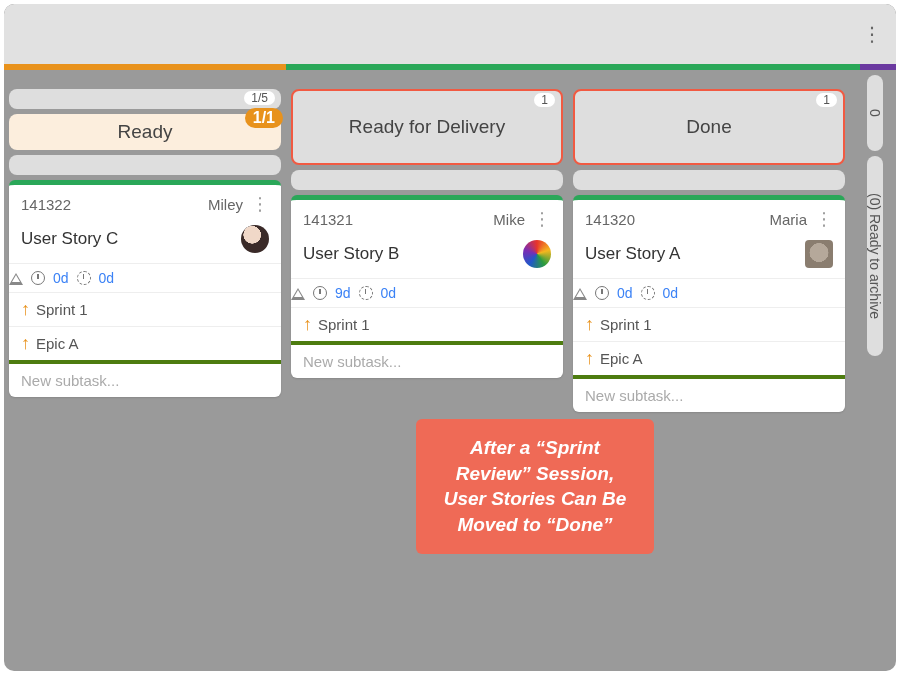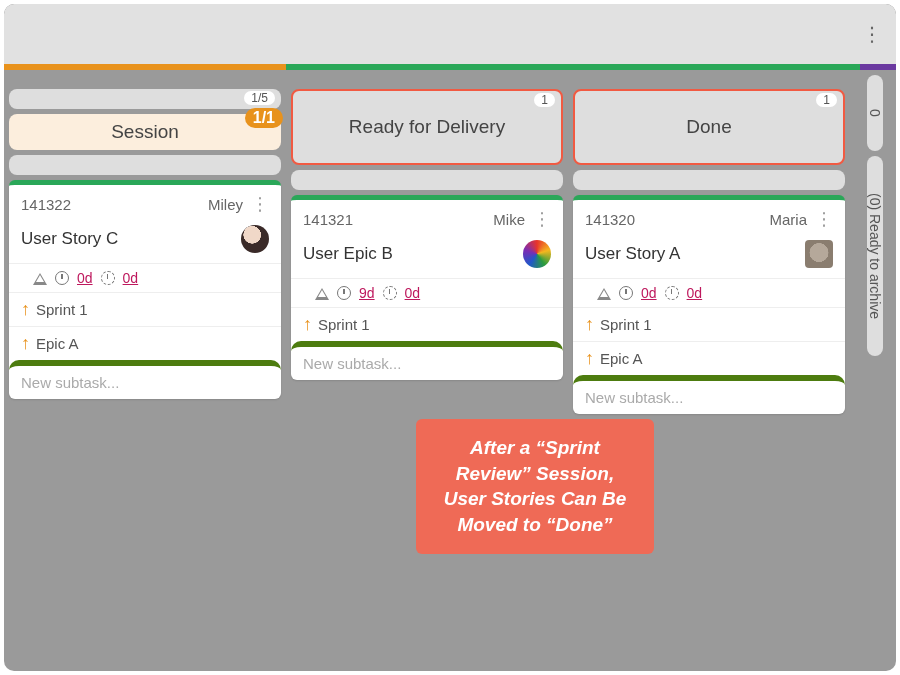--- a/index.html
+++ b/index.html
@@ -149,46 +149,44 @@
       background: #ccc;
       display: inline-block;
     }
     .avatar.miley { background: radial-gradient(circle at 40% 35%, #f0d8c8 35%, #3a2a28 36%); }
     .avatar.mike { background: conic-gradient(#e8342a, #f4b71e, #2a9c3e, #2158c9, #7a2db5, #e8342a); }
     .avatar.maria { background: radial-gradient(circle at 50% 45%, #b5a89a 45%, #8a7d6f 46%); border-radius: 4px; }
     .card-meta {
       display: flex;
       align-items: center;
       gap: 8px;
-      padding: 6px 24px;
+      padding: 6px 0;
       border-top: 1px solid #eee;
       font-size: 14px;
-      color: #be185d;
-      text-decoration: underline;
+      color: #3b82f6;
     }
     .card-link {
       display: flex;
       align-items: center;
       gap: 6px;
       padding: 6px 12px;
       border-top: 1px solid #eee;
       font-size: 15px;
       color: #555;
     }
     .arrow-up {
       color: #e8921c;
       font-size: 18px;
       font-weight: bold;
     }
     .card-subtask {
       padding: 8px 12px;
-      border-top: 6px solid #4d7c0f;
+      border-top: 4px solid #4d7c0f;
       color: #aaa;
       font-size: 15px;
-      border-radius: 10px;
     }
     .icon-triangle::before {
       content: "";
       display: inline-block;
       width: 0; height: 0;
       border-left: 7px solid transparent;
       border-right: 7px solid transparent;
       border-bottom: 12px solid #888;
       position: relative;
     }
@@ -281,21 +279,21 @@
   </div>
   <div class="prog-purple"></div>
 
   <div class="columns">
 
     <div class="col">
       <div class="col-header-small">
         <span class="col-count">1/5</span>
       </div>
       <div class="subcol-header">
-        <span>Session</span>
+        <span>Ready</span>
         <span class="subcol-badge">1/1</span>
       </div>
       <div class="small-spacer"></div>
 
       <div class="card">
         <div class="card-head">
           <span class="card-id">141322</span>
           <span class="card-assignee">Miley</span>
           <span class="card-menu">⋮</span>
         </div>
@@ -329,21 +327,21 @@
       </div>
       <div class="small-spacer"></div>
 
       <div class="card">
         <div class="card-head">
           <span class="card-id">141321</span>
           <span class="card-assignee">Mike</span>
           <span class="card-menu">⋮</span>
         </div>
         <div class="card-title-row">
-          <span class="card-title">User Epic B</span>
+          <span class="card-title">User Story B</span>
           <span class="avatar mike"></span>
         </div>
         <div class="card-meta">
           <span class="icon-triangle"></span>
           <span class="icon-clock"></span>
           <span>9d</span>
           <span class="icon-clock-dashed"></span>
           <span>0d</span>
         </div>
         <div class="card-link">

